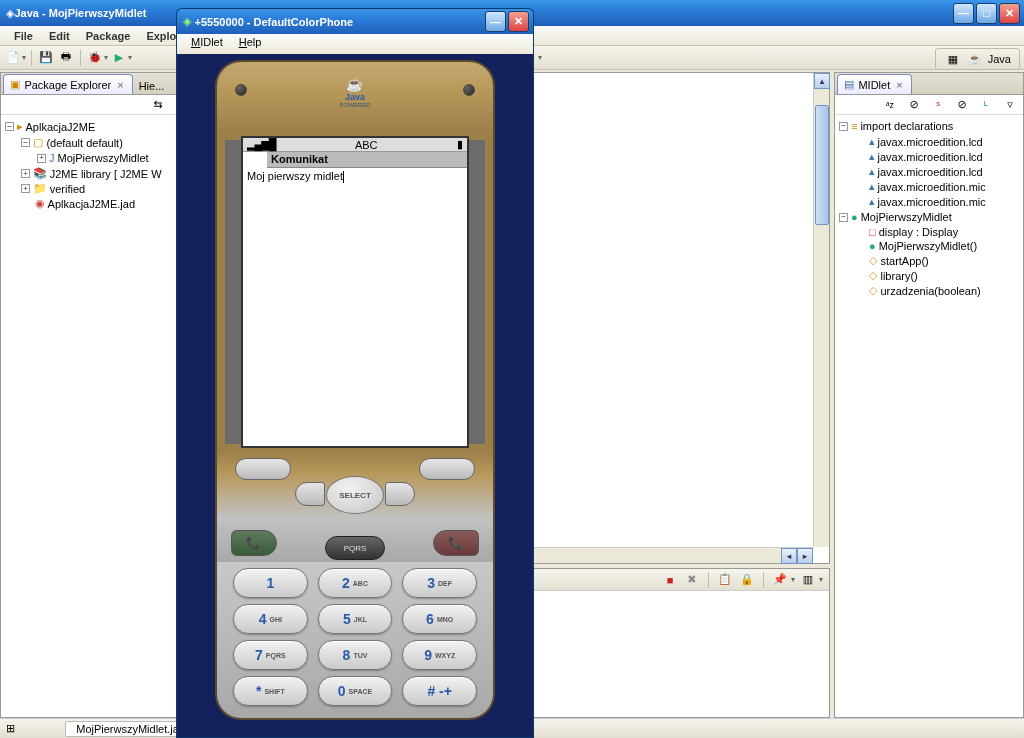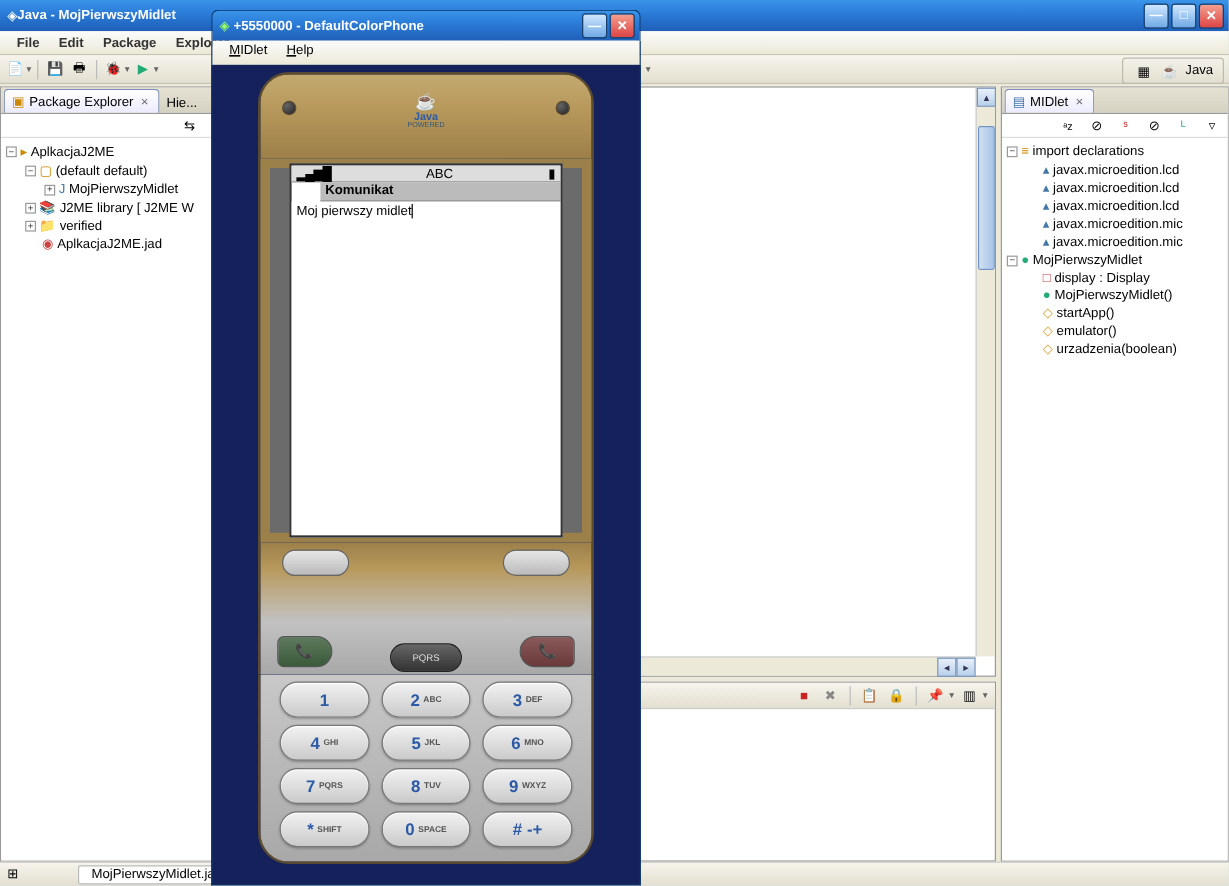--- a/index.html
+++ b/index.html
@@ -330,21 +330,21 @@
                     <span>MojPierwszyMidlet()</span>
                   </li>
                   <li>
                     <span style="width:11px;display:inline-block"></span>
                     <span style="color:#e8a030">◇</span>
                     <span>startApp()</span>
                   </li>
                   <li>
                     <span style="width:11px;display:inline-block"></span>
                     <span style="color:#e8a030">◇</span>
-                    <span>emulator()</span>
+                    <span>library()</span>
                   </li>
                   <li>
                     <span style="width:11px;display:inline-block"></span>
                     <span style="color:#e8a030">◇</span>
                     <span>urzadzenia(boolean)</span>
                   </li>
                 </ul>
               </li>
           </ul>
         </div>
@@ -391,20 +391,25 @@
           </div>
           <div class="screen-title">Komunikat</div>
           <div class="screen-body">
             <span>Moj pierwszy midlet</span><span class="cursor"></span>
           </div>
         </div>
       </div>
       <div class="phone-mid">
         <div class="softkey l"></div>
         <div class="softkey r"></div>
+        <div class="dpad-wrap">
+          <div class="dpad-arm left"></div>
+          <div class="dpad-arm right"></div>
+          <div class="select-btn">SELECT</div>
+        </div>
         <div class="call-btn green">📞</div>
         <div class="call-btn red">📞</div>
         <div class="clear-btn">PQRS</div>
       </div>
       <div class="phone-keypad" id="keypad">
           <div class="key">
             <span class="num">1</span>
           </div>
           <div class="key">
             <span class="num">2</span>

